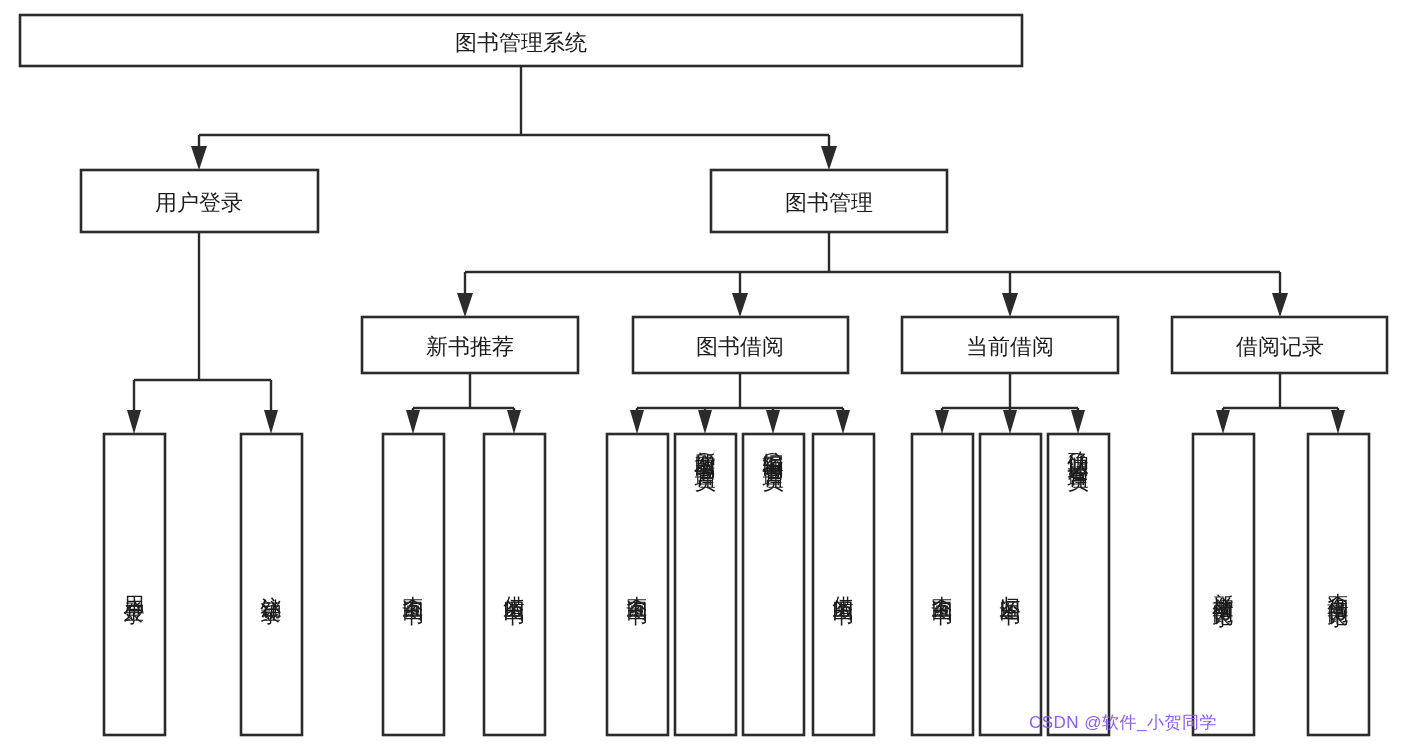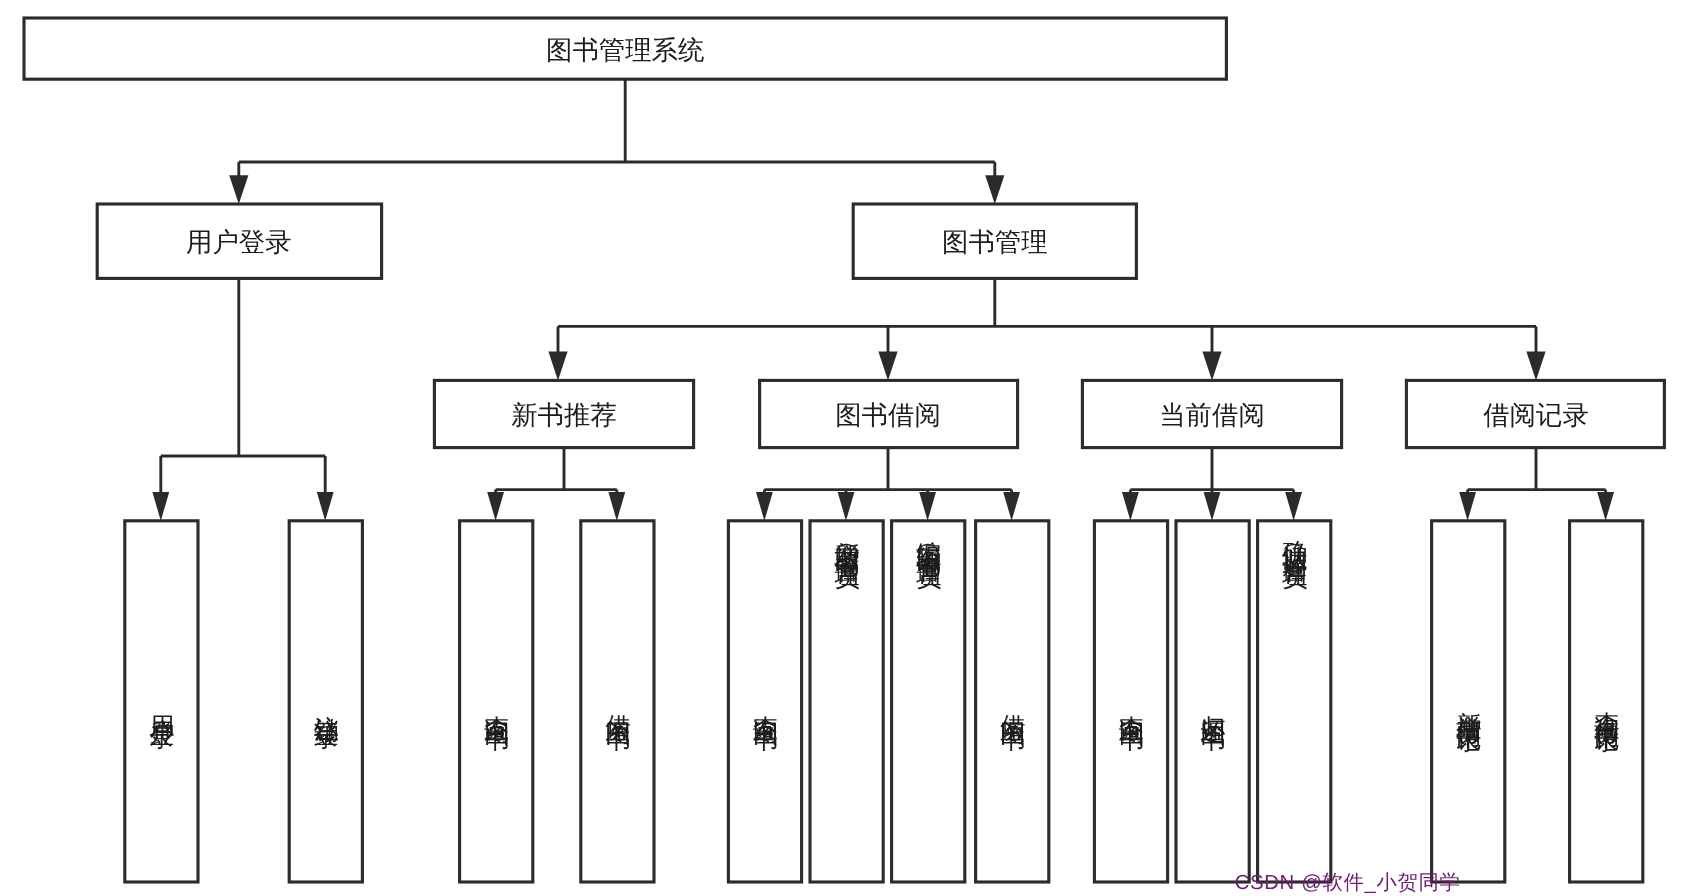--- a/index.html
+++ b/index.html
@@ -60,24 +60,24 @@
     letter-spacing: 3px;
     font-family: "Liberation Sans", "DejaVu Sans", sans-serif;
     font-size: 21px;
     color: #1c1c1c;
     line-height: 1;
     white-space: nowrap;
   }
   .watermark {
     position: absolute;
     right: 8px;
-    bottom: 0;
+    bottom: 13px;
     font-family: "Liberation Sans", "DejaVu Sans", sans-serif;
     font-size: 17px;
-    color: #701a75;
+    color: #8b5cf6;
     letter-spacing: 0.5px;
     white-space: nowrap;
   }
 </style>
 </head>
 <body>
 
 <div id="diagram-root">
 
   <svg class="diagram-canvas" viewBox="0 0 1405 747" xmlns="http://www.w3.org/2000/svg">

